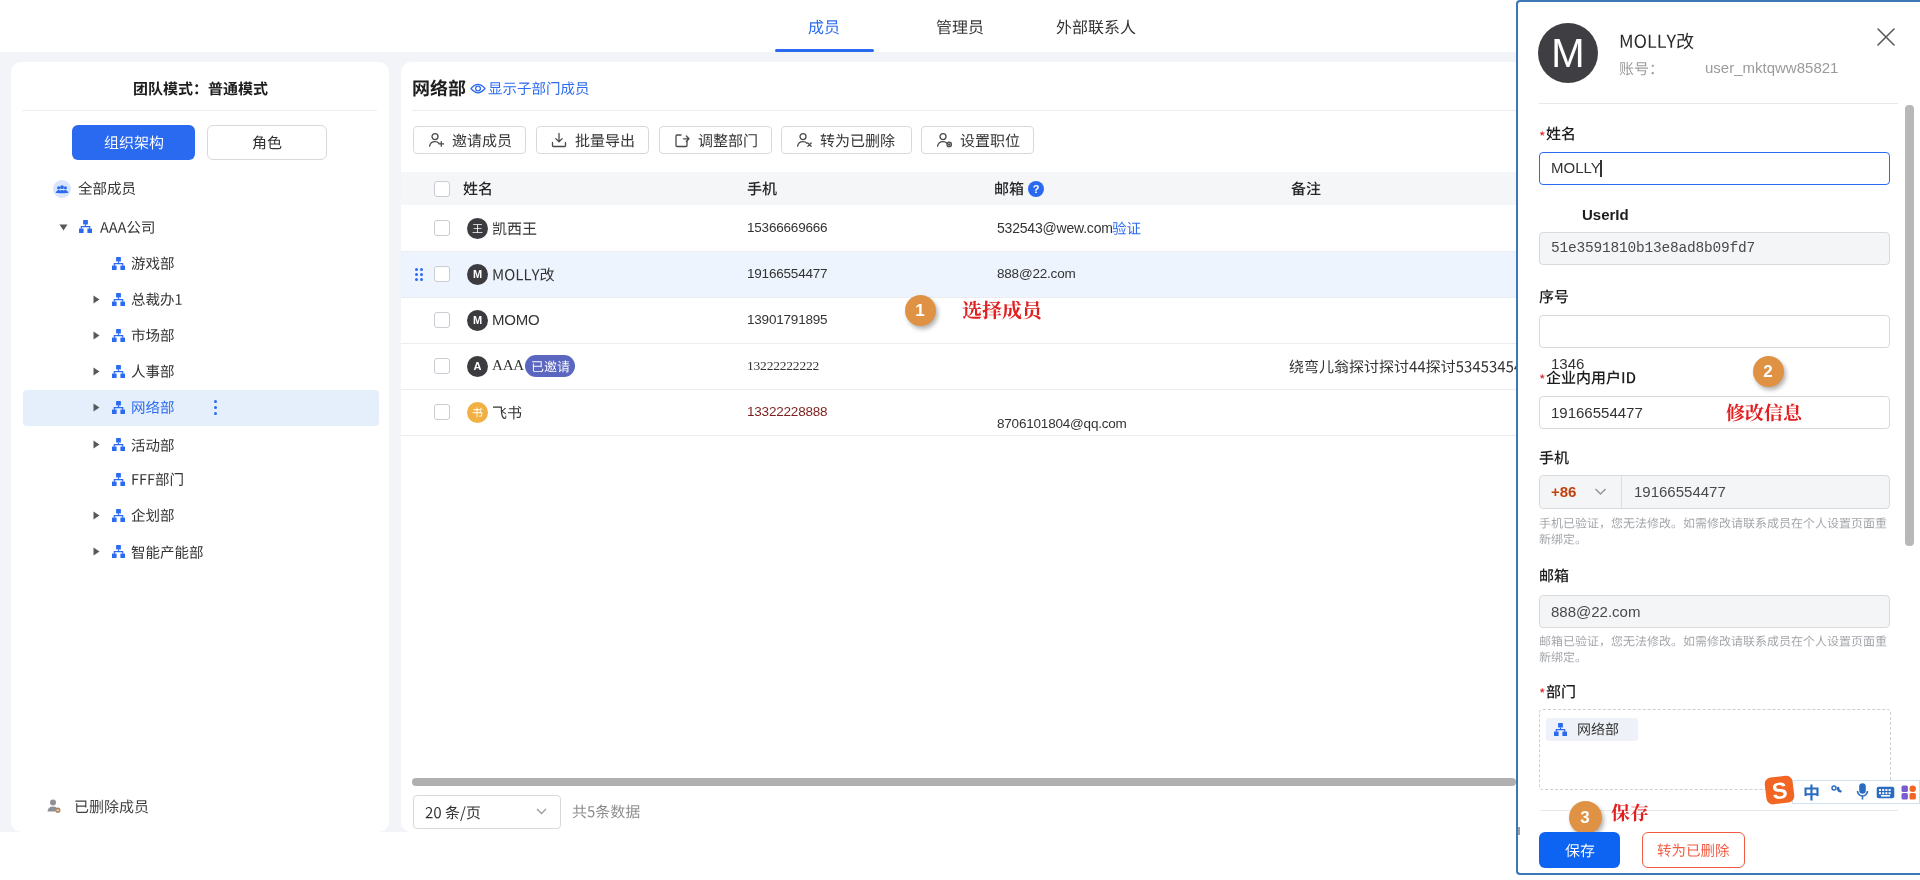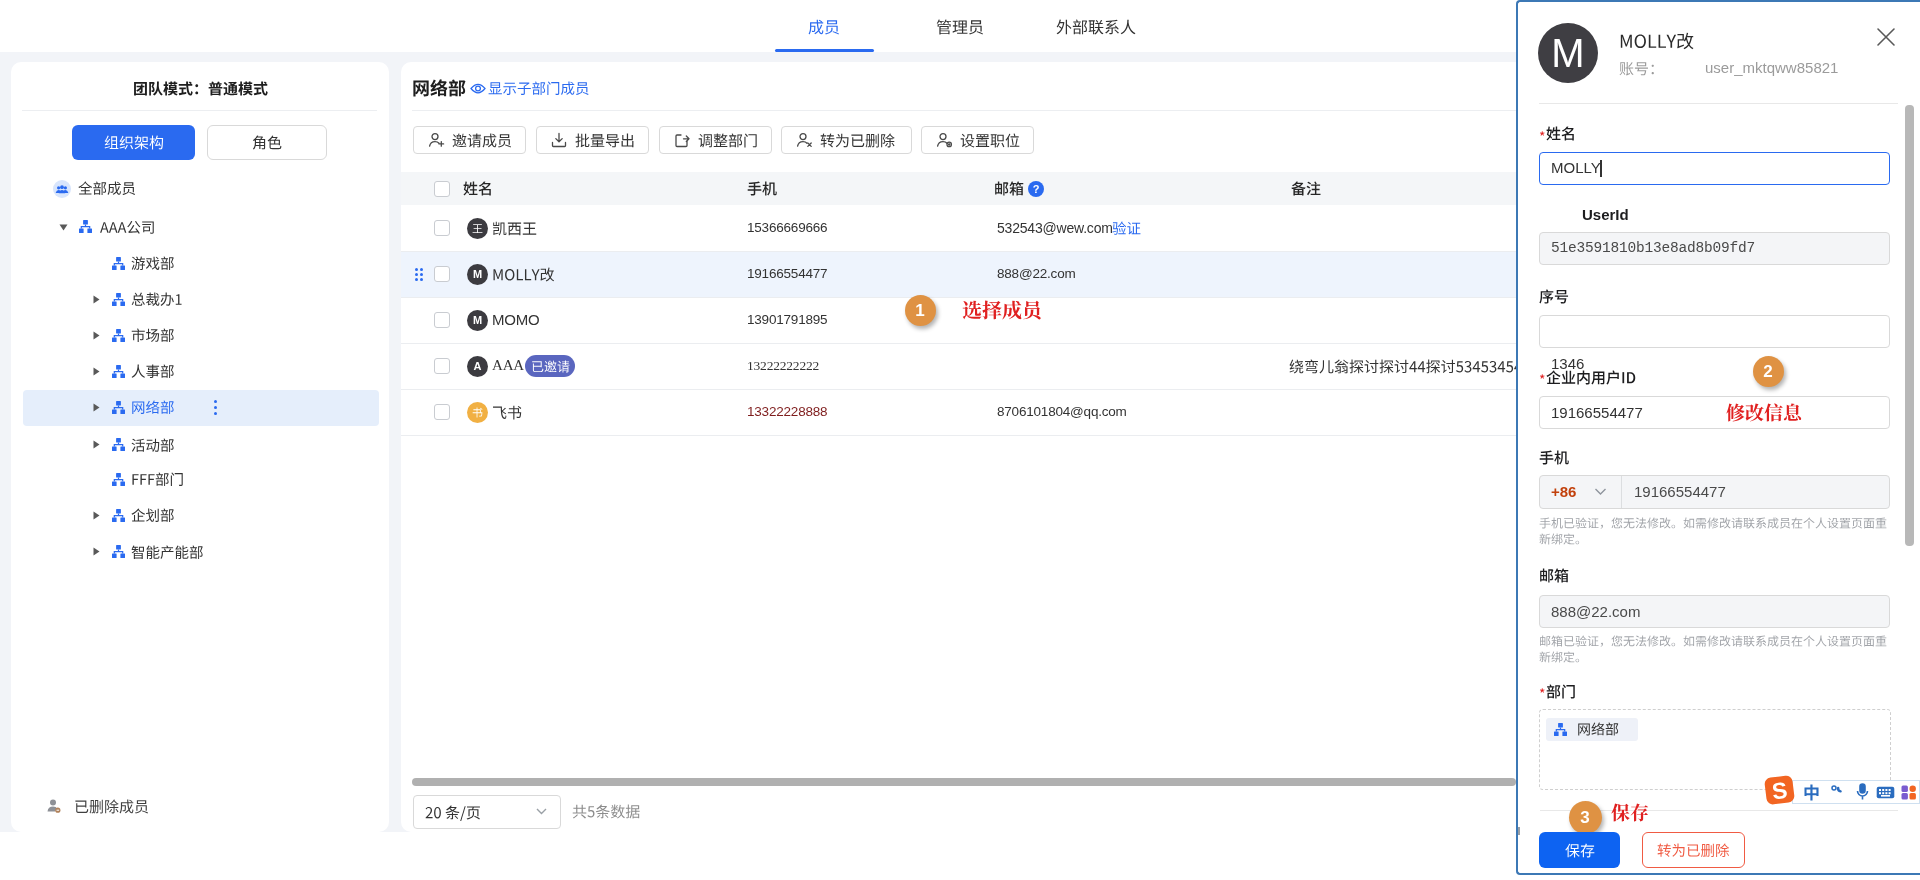--- a/index.html
+++ b/index.html
@@ -692,21 +692,21 @@
       <use href="#g96" x="0"></use>
     </g>
   </svg>
 <svg style="position:absolute;left:492.0px;top:404.5px;overflow:visible;" width="30.0" height="15" viewBox="0 0 2000 1000" preserveAspectRatio="xMinYMin meet">
     <g fill="#333333">
       <use href="#g97" x="0"></use>
       <use href="#g96" x="1000"></use>
     </g>
   </svg>
 <div style="position:absolute;left:747px;top:404px;font-family:'Liberation Sans',sans-serif;font-size:13.5px;color:#7f1d1d;font-weight:400;white-space:nowrap;letter-spacing:-0.2px">13322228888</div>
-<div style="position:absolute;left:997px;top:404px;font-family:'Liberation Sans',sans-serif;font-size:13.5px;color:#333333;font-weight:400;white-space:nowrap;letter-spacing:-0.2px">8706101804@qq.com</div>
+<div style="position:absolute;left:997px;top:416px;font-family:'Liberation Sans',sans-serif;font-size:13.5px;color:#333333;font-weight:400;white-space:nowrap;letter-spacing:-0.2px">8706101804@qq.com</div>
 <div style="position:absolute;left:904.5px;top:294.5px;width:31px;height:31px;border-radius:50%;background:#df9243;box-shadow:2px 3px 4px rgba(0,0,0,0.3)"></div>
 <div style="position:absolute;left:904.5px;top:294.5px;width:31px;height:31px;font-family:'Liberation Sans',sans-serif;font-size:17px;font-weight:bold;color:#fff;text-align:center;line-height:31px">1</div>
 <svg style="position:absolute;left:962.0px;top:300.0px;overflow:visible;" width="80.0" height="20" viewBox="0 0 4000 1000" preserveAspectRatio="xMinYMin meet">
     <g fill="#e02020">
       <use href="#g98" x="0"></use>
       <use href="#g99" x="1000"></use>
       <use href="#g100" x="2000"></use>
       <use href="#g101" x="3000"></use>
     </g>
   </svg>

